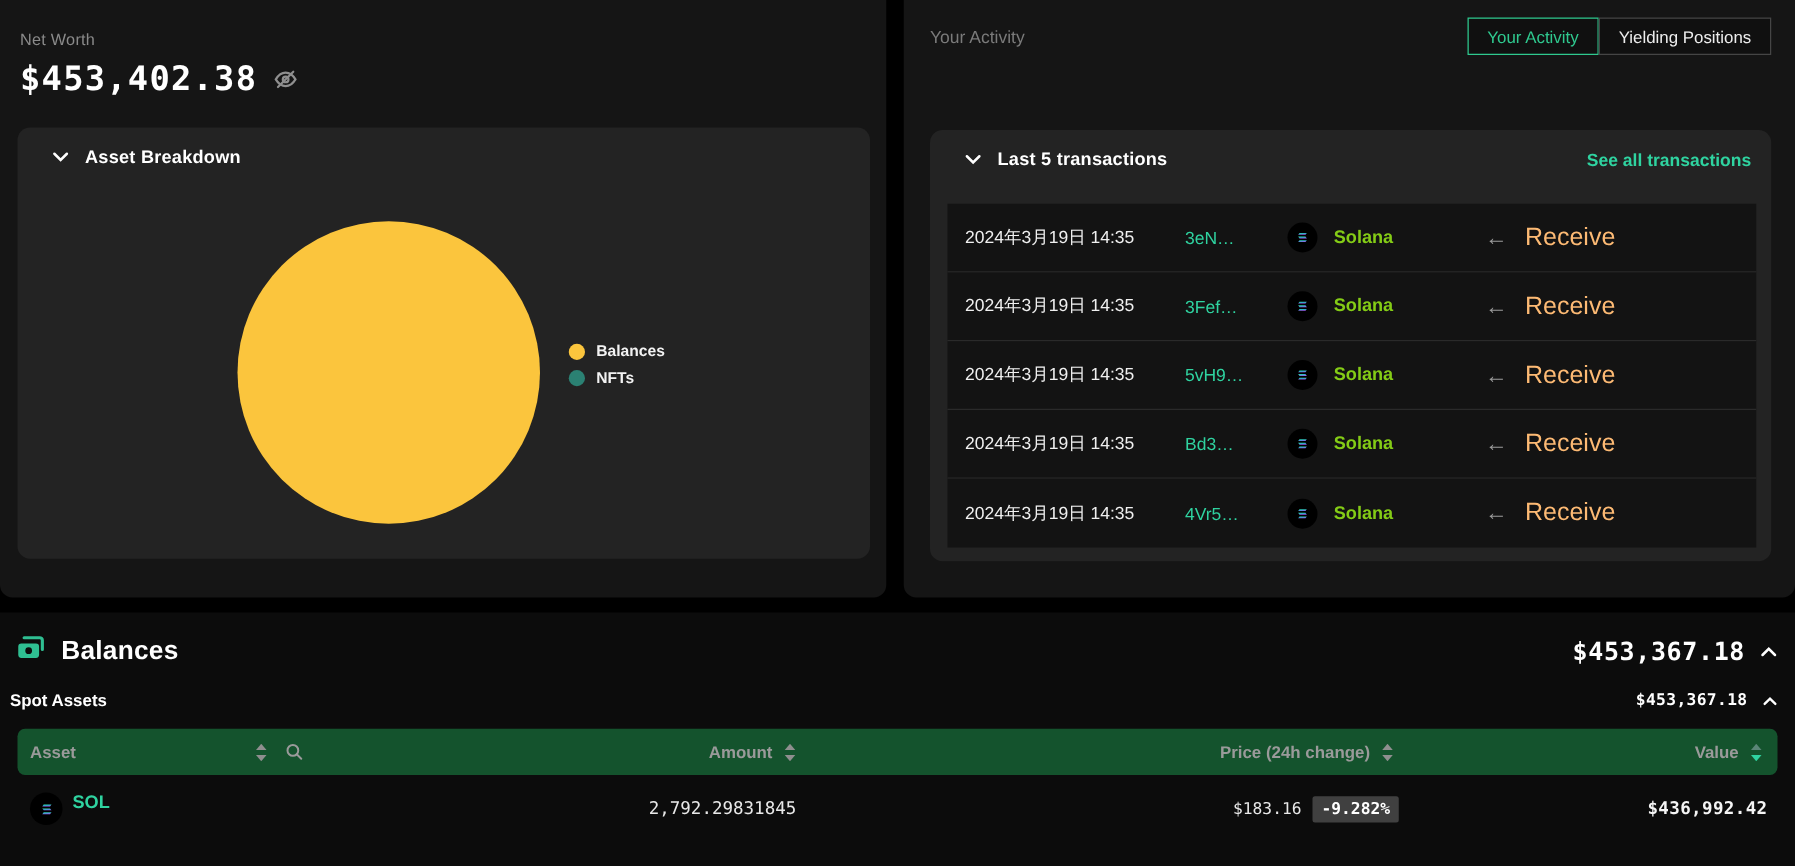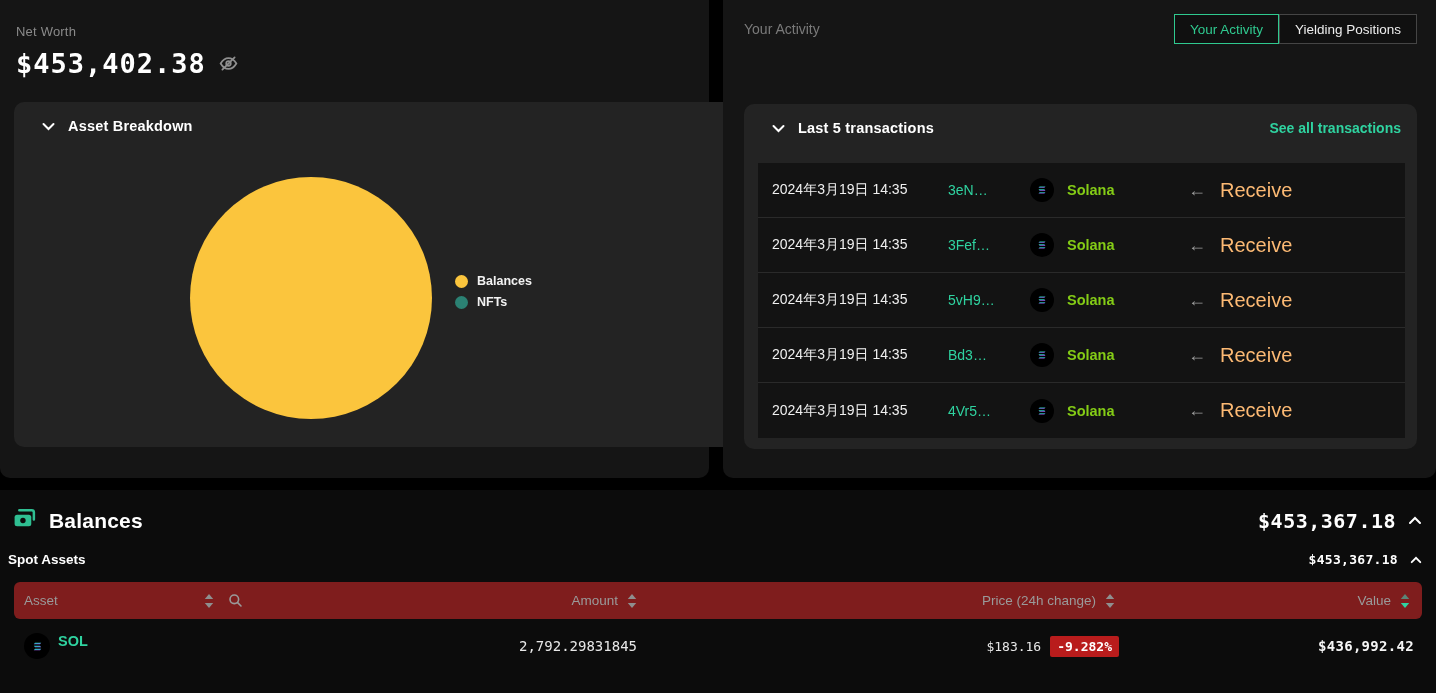--- a/index.html
+++ b/index.html
@@ -14,21 +14,21 @@
   .card-left { width:709px; position:relative; }
   .card-right { flex:1; position:relative; padding:0 19px 0 21px; }
 
   .networth { padding:24px 0 0 16px; }
   .networth-label { font-size:13px; color:#8a8a8a; letter-spacing:.2px; }
   .networth-value-row { display:flex; align-items:center; margin-top:9px; }
   .networth-value { font-size:27px; font-weight:bold; letter-spacing:1px; color:#fff; }
   .eye-icon { margin-left:12px; display:inline-flex; }
 
   .panel { background:#232323; border-radius:10px; }
-  .ab-panel { margin:23px 0 0 14px; width:744px; height:345px; position:relative; }
+  .ab-panel { margin:23px 0 0 14px; width:682px; height:345px; position:relative; }
   .panel-header { display:flex; align-items:center; height:48px; padding-left:28px; }
   .panel-title { font-size:14.5px; font-weight:bold; margin-left:13px; letter-spacing:.2px; }
   .pie { position:absolute; left:176px; top:75px; width:242px; height:242px; border-radius:50%; background:#fbc53d; }
   .legend { position:absolute; left:441px; top:172px; display:flex; flex-direction:column; gap:7px; }
   .legend-item { display:flex; align-items:center; gap:9px; }
   .legend-dot { width:13px; height:13px; border-radius:50%; }
   .dot-balances { background:#fbc53d; }
   .dot-nfts { background:#2b8173; }
   .legend-label { font-size:12.5px; font-weight:bold; color:#f2f2f2; }
 
@@ -59,39 +59,39 @@
   .bottom { margin-top:12px; background:#0c0c0c; height:203px; }
   .balances-header { display:flex; align-items:center; padding:16px 14px 0 12px; }
   .balances-title { font-size:21px; font-weight:bold; margin-left:12px; letter-spacing:.2px; }
   .balances-total { margin-left:auto; font-size:20px; font-weight:bold; letter-spacing:.5px; }
   .chev-right { margin-left:12px; display:inline-flex; cursor:pointer; }
   .spot-row { display:flex; align-items:center; padding:17px 14px 0 8px; }
   .spot-label { font-size:13.5px; font-weight:bold; }
   .spot-total { margin-left:auto; font-size:13px; font-weight:bold; letter-spacing:.3px; }
 
   .grid-cols { display:grid; grid-template-columns:1fr 140px 470px 288px; align-items:center; }
-  .thead { margin:15px 14px 0; height:37px; background:#7f1d1d; border-radius:6px; }
+  .thead { margin:15px 14px 0; height:37px; background:#14532d; border-radius:6px;font-weight:bold; }
   .th { font-size:13.5px; color:#9a9a9a; }
   .th-asset { display:flex; align-items:center; padding-left:10px; }
   .th-asset .th { width:180px; }
   .th-right { display:flex; align-items:center; justify-content:flex-end; gap:9px; }
   .th-amount { padding-right:27px; }
   .th-price { padding-right:19px; }
   .th-value { padding-right:12px; }
   .sort-icon, .search-icon { display:inline-flex; cursor:pointer; }
   .search-icon { margin-left:14px; }
 
   .trow { margin:0 14px; height:54px; }
   .trow-asset { display:flex; align-items:flex-start; padding-left:10px; }
   .asset-symbol { font-size:14.5px; font-weight:bold; color:#2fd3a0; margin-left:8px; cursor:pointer; }
   .cell-right { display:flex; align-items:center; justify-content:flex-end; }
   .cell-amount { padding-right:27px; font-size:14px; color:#e8e8e8; }
   .cell-price { padding-right:15px; }
   .price-text { font-size:13px; color:#e8e8e8; }
-  .change-badge { margin-left:9px; background:#b91c1c; color:#fff; font-size:13px; font-weight:bold; padding:3px 7px; border-radius:2px; }
+  .change-badge { margin-left:9px; background:#404040; color:#fff; font-size:13px; font-weight:bold; padding:3px 7px; border-radius:2px; }
   .cell-value { padding-right:8px; font-size:14px; font-weight:bold; color:#f5f5f5; letter-spacing:.3px; }
   .sol-icon-lg { width:26px; height:26px; }
 </style>
 </head>
 <body>
 
 <svg width="0" height="0" style="position:absolute">
   <defs>
     <linearGradient id="solgrad" x1="0" y1="0" x2="0.35" y2="1">
       <stop offset="0" stop-color="#2fe3ac"></stop>

